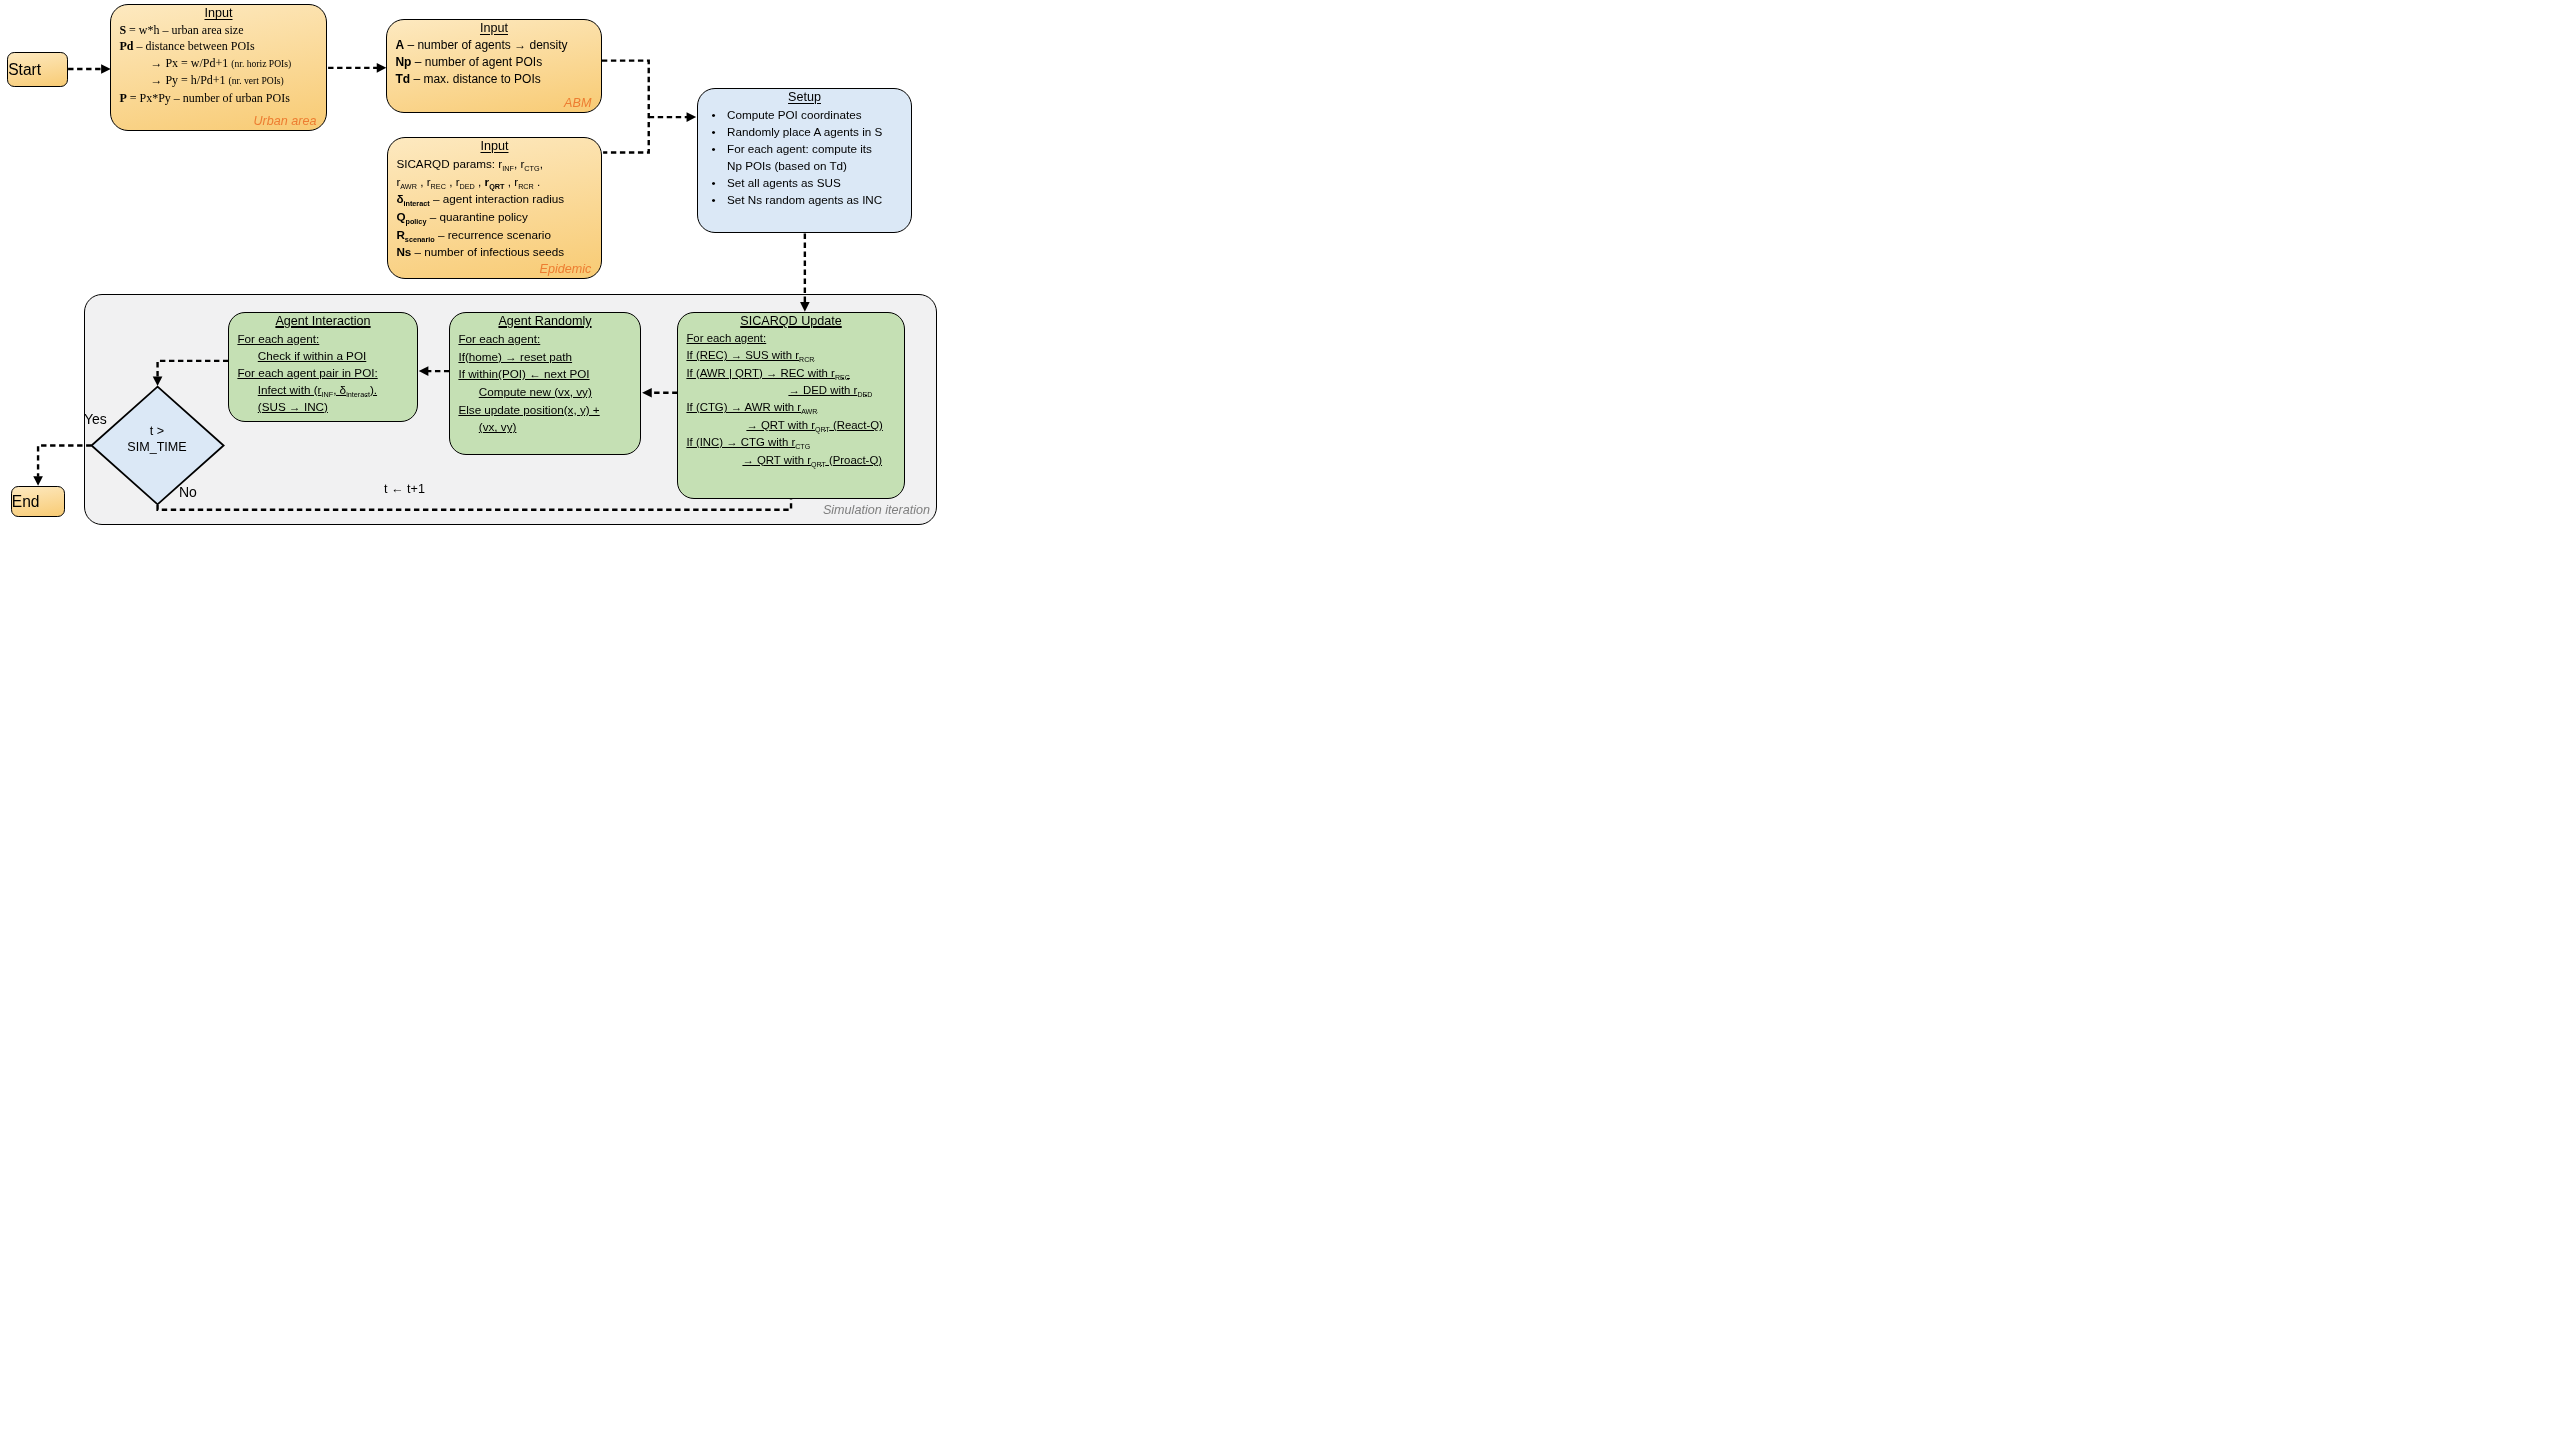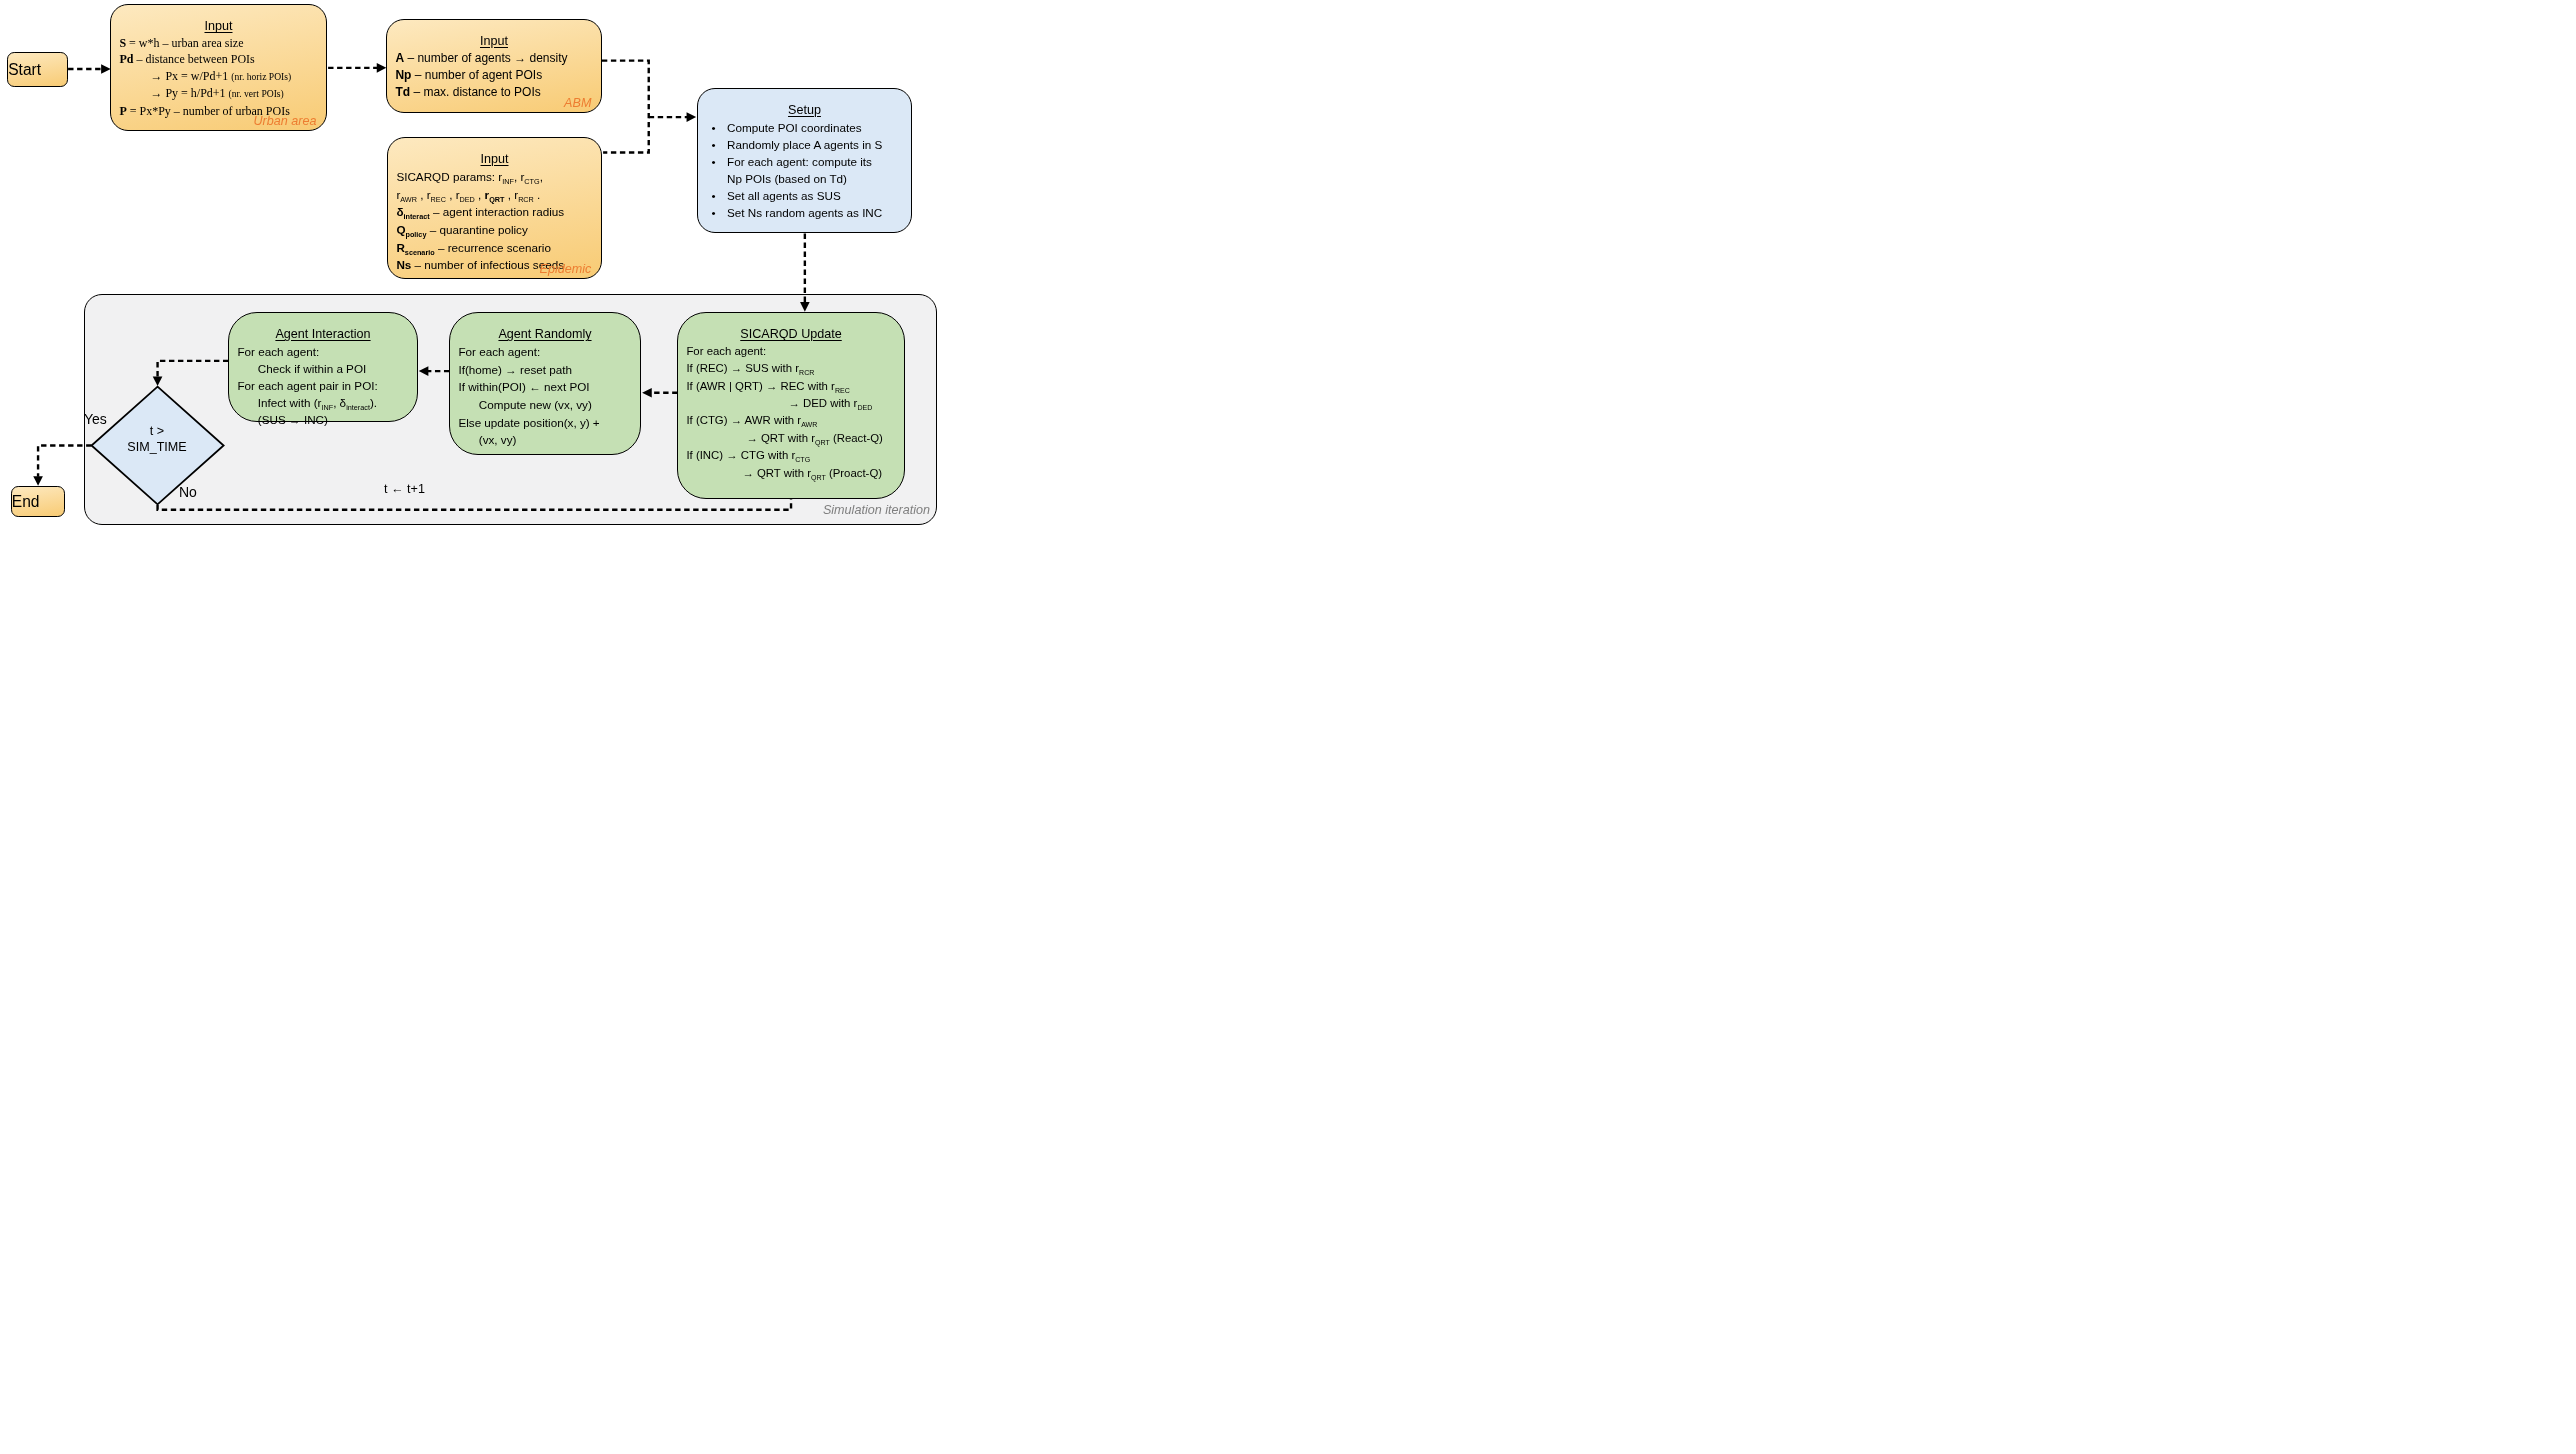--- a/index.html
+++ b/index.html
@@ -9,24 +9,24 @@
   }
   *{margin:0;padding:0;box-sizing:border-box;}
   html,body{background:#fff;}
   body{font-family:"Liberation Sans","DejaVu Sans",sans-serif;color:#000;}
   .canvas{position:relative;width:942px;height:532px;background:#fff;overflow:hidden;}
   .box{position:absolute;border:1.5px solid #000;}
   .orange{background:linear-gradient(170deg,var(--orangeLight) 0%,var(--orangeDark) 100%);}
   .green{background:var(--green);}
   .blue{background:var(--blueFill);}
   .round-lg{border-radius:18px;}
-  .round-md{border-radius:29px;}
+  .round-md{border-radius:17px;text-decoration:underline;}
   .round-sm{border-radius:7.2px;}
   .terminal{display:flex;align-items:center;justify-content:flex-start;font-size:15.6px;}
-  .title{text-align:center;font-size:12.6px;padding-top:14px;text-decoration:underline;text-underline-offset:1.8px;}
+  .title{text-align:center;font-size:12.6px;padding-top:1px;text-decoration:underline;text-underline-offset:1.8px;}
   .body{padding:1.8px 4.8px 0 8.4px;}
   .line{white-space:nowrap;position:relative;}
   .b{font-weight:bold;}
   sub{font-size:62%;line-height:0;}
   .small{font-size:80%;margin-top:40px;}
   .bullet{position:absolute;left:-15.6px;top:0;}
   .footer{position:absolute;right:9.6px;bottom:1.8px;font-style:italic;color:var(--accentOrange);font-size:12.6px;}
   .container-box{position:absolute;left:84px;top:294px;width:853px;height:231px;background:var(--grayFill);
                  border:1.5px solid #000;border-radius:18px;}
   .container-label{position:absolute;right:12px;top:503px;font-style:italic;color:var(--grayLabel);font-size:12.6px;}

